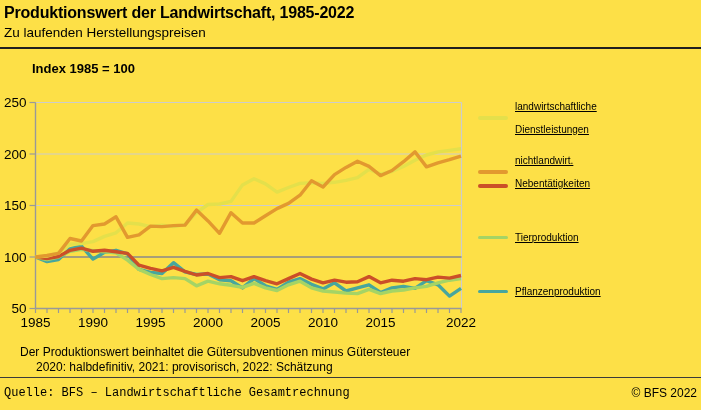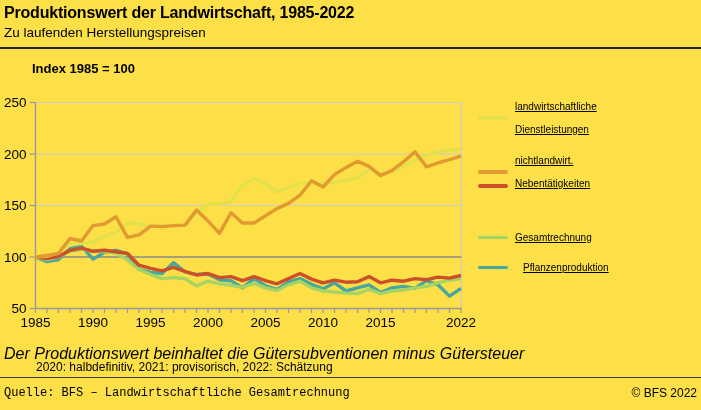--- a/index.html
+++ b/index.html
@@ -7,21 +7,21 @@
         font-family:"Liberation Sans", sans-serif;color:#000;overflow:hidden;}
   .abs{position:absolute;}
   #title{top:4px;left:4px;font-size:16px;font-weight:bold;letter-spacing:-0.2px;}
   #subtitle{top:25px;left:4px;font-size:13.5px;}
   #divider-top{top:47px;left:0;width:701px;height:2px;background:#1f1f1f;}
   #index-label{top:61px;left:4px;font-size:13px;font-weight:bold;margin-left:28px;}
   #chart-svg{top:0;left:0;}
   .legend-item{position:absolute;left:478px;display:flex;align-items:center;}
   .legend-swatch{width:30px;height:3.6px;border-radius:2px;flex:0 0 30px;margin-right:7px;}
   .legend-label{font-size:10px;line-height:23px;white-space:pre-line;text-decoration:underline;}
-  #footnote1{top:345px;left:4px;font-size:16px;font-style:italic;}
+  #footnote1{top:345px;left:20px;font-size:12px;}
   #footnote2{top:360px;left:4px;font-size:12px;margin-left:32px;}
   #divider-bottom{top:377px;left:0;width:701px;height:1px;background:#3a3a3a;}
   #source-left{top:386px;left:4px;font-size:12px;font-family:Liberation Mono, monospace;}
   #source-right{top:386px;right:4px;font-size:12px;text-align:right;margin-left:20px;}
 </style>
 </head>
 <body>
 
 <div id="page">
   <div class="abs" id="title">Produktionswert der Landwirtschaft, 1985-2022</div>
@@ -109,23 +109,23 @@
       <div class="legend-item" style="top: 149px;">
         <div class="legend-swatch" style="background: rgb(226, 153, 47);"></div>
         <div class="legend-label">nichtlandwirt.
 Nebentätigkeiten</div>
       </div>
       <div class="legend-item" style="top: 184px;">
         <div class="legend-swatch" style="background: rgb(203, 79, 40);"></div>
       </div>
       <div class="legend-item" style="top: 226px;">
         <div class="legend-swatch" style="background: rgb(165, 212, 101);"></div>
-        <div class="legend-label">Gesamtrechnung</div>
+        <div class="legend-label">Tierproduktion</div>
       </div>
-      <div class="legend-item" style="top: 256px; gap: 8px;">
+      <div class="legend-item" style="top: 280px;">
         <div class="legend-swatch" style="background: rgb(71, 166, 158);"></div>
         <div class="legend-label">Pflanzenproduktion</div>
       </div>
     </div>
 
   <div class="abs" id="footnote1">Der Produktionswert beinhaltet die Gütersubventionen minus Gütersteuer</div>
   <div class="abs" id="footnote2">2020: halbdefinitiv, 2021: provisorisch, 2022: Schätzung</div>
   <div class="abs" id="divider-bottom"></div>
   <div class="abs" id="source-left">Quelle: BFS – Landwirtschaftliche Gesamtrechnung</div>
   <div class="abs" id="source-right">© BFS 2022</div>

